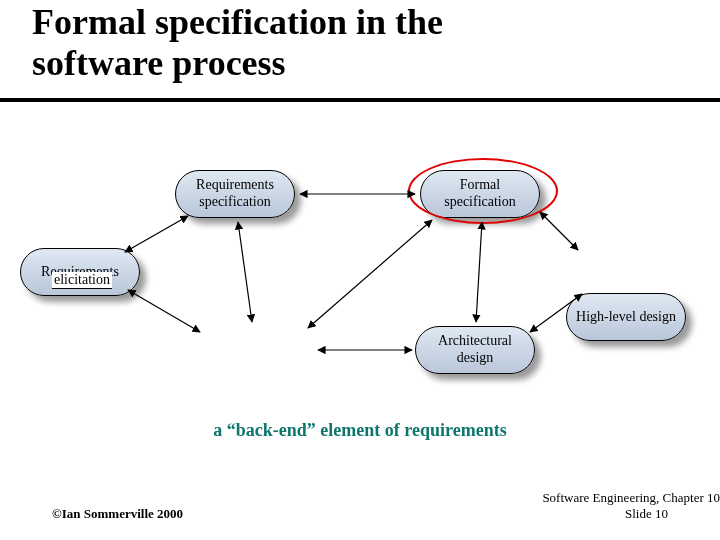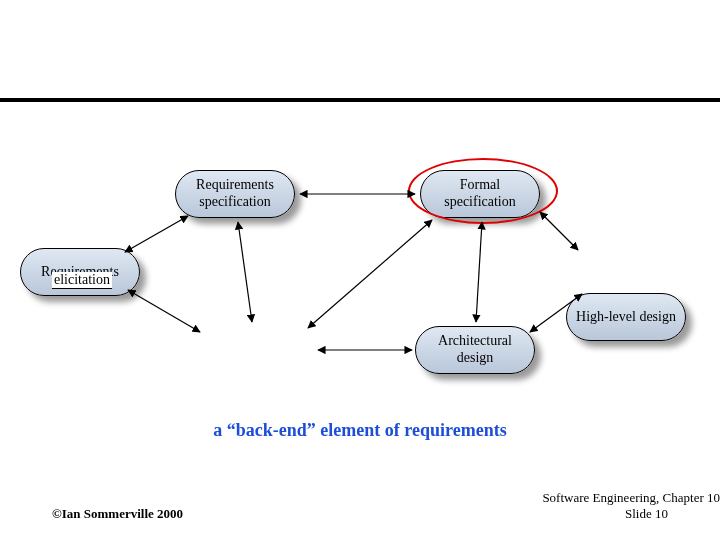--- a/index.html
+++ b/index.html
@@ -85,41 +85,45 @@
   }
 
   .note {
     position: absolute;
     left: 0;
     width: 720px;
     top: 420px;
     text-align: center;
     font-size: 18px;
     font-weight: bold;
-    color: #1d4ed8;
+    color: #0f766e;
     line-height: 1.2;
   }
 
   .footer {
     position: absolute;
     left: 0;
     bottom: 18px;
     width: 720px;
     font-size: 13px;
     color: #000;
   }
   .footer-left  { position: absolute; left: 52px;  bottom: 0; font-weight: bold; }
   .footer-center{ position: absolute; left: 0; width: 720px; text-align: right; bottom: 16px; }
   .footer-right { position: absolute; right: 52px; bottom: 0; }
 </style>
 </head>
 <body>
 
 <div class="slide">
 
+  <div class="title">
+    <span>Formal specification in the</span><br>
+    <span>software process</span>
+  </div>
   <div class="title-rule"></div>
 
   <div class="diagram">
 
     <div class="node" style="left:175px; top:20px;">
       <span>Requirements specification</span>
     </div>
     <div class="node" style="left:420px; top:20px;">
       <span>Formal specification</span>
     </div>

